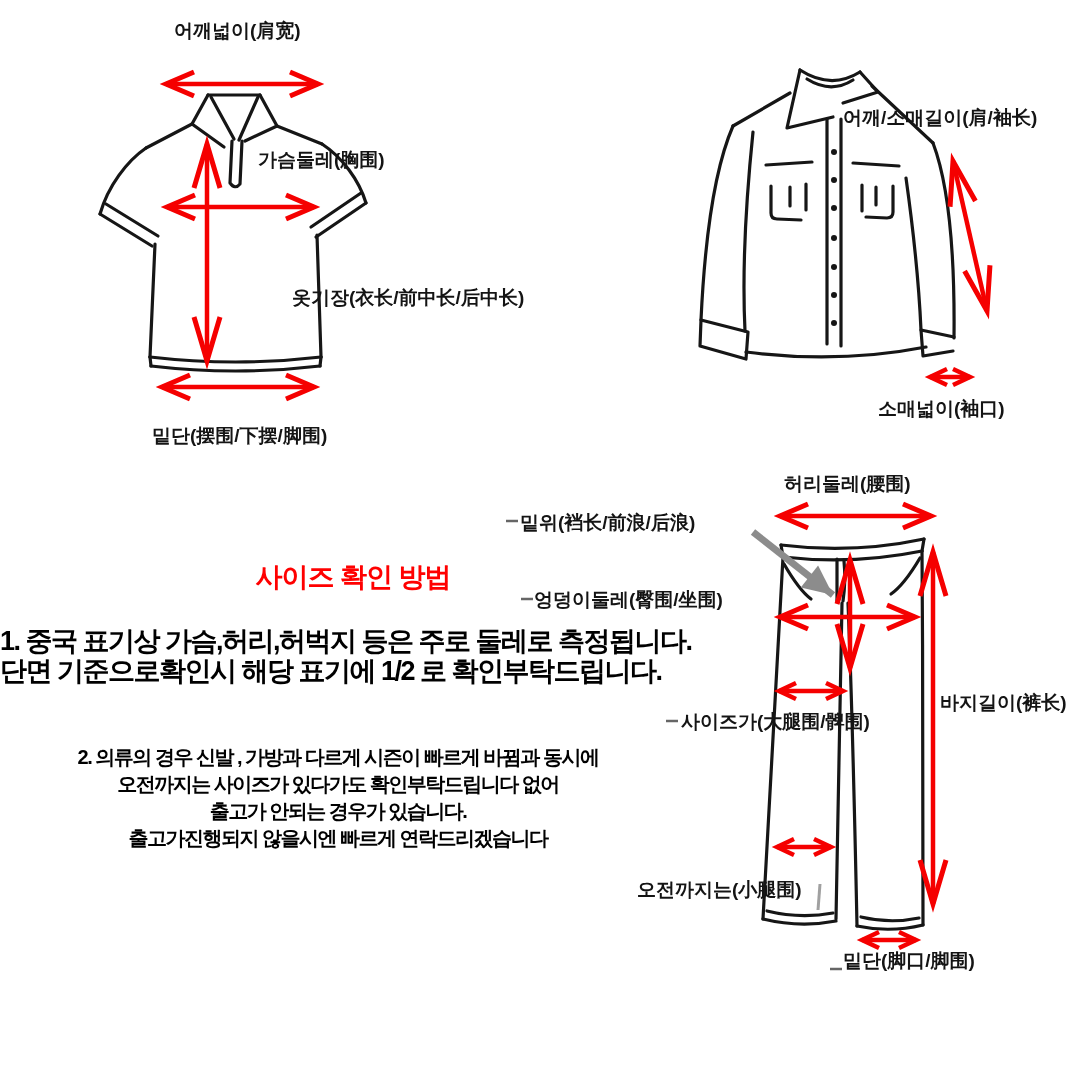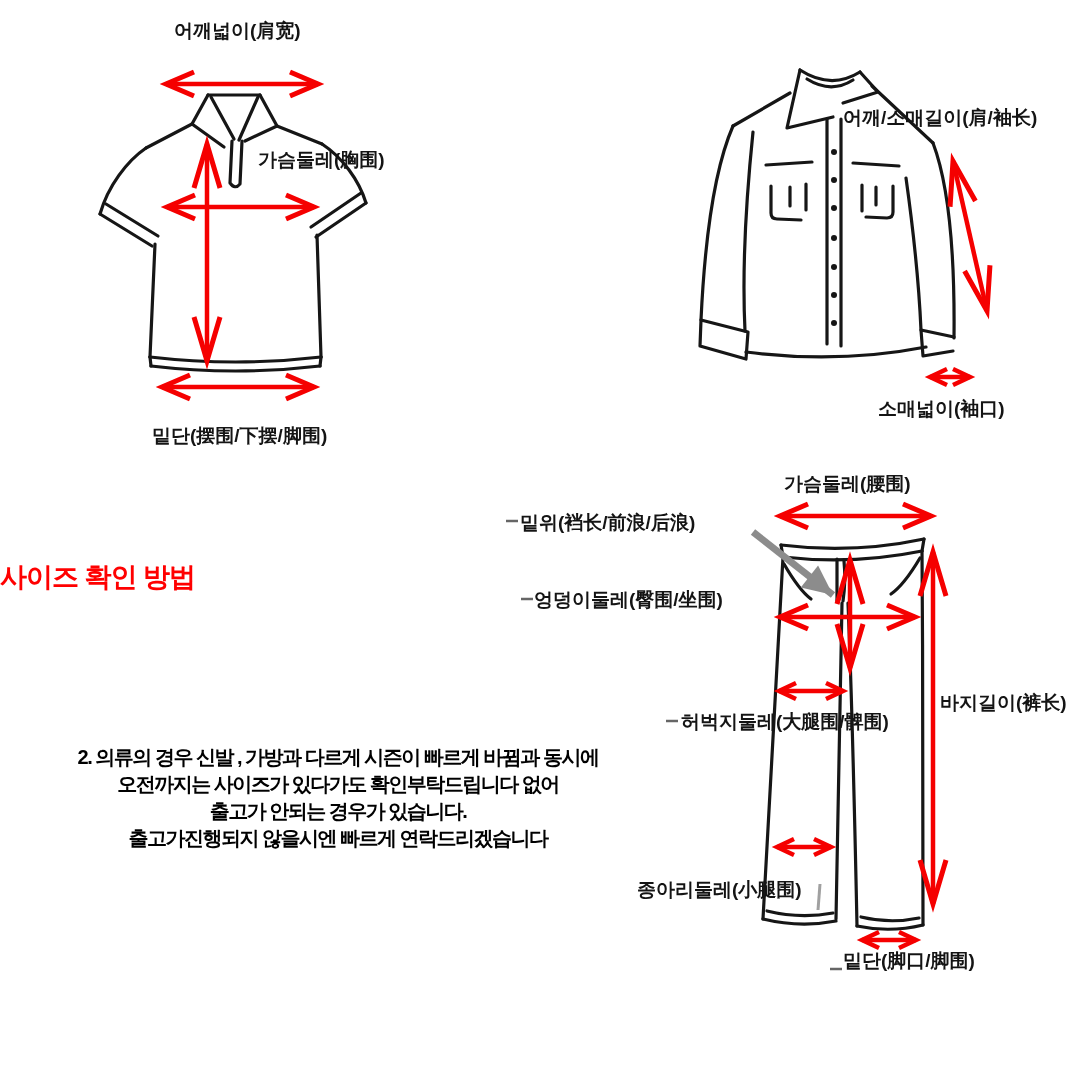--- a/index.html
+++ b/index.html
@@ -2,21 +2,21 @@
 <html><head>
 <meta charset="utf-8">
 <style>
   html,body{margin:0;padding:0;background:#ffffff;}
   body{width:1080px;height:1080px;position:relative;overflow:hidden;
        font-family:"Liberation Sans","DejaVu Sans",sans-serif;}
   #stage{position:absolute;left:0;top:0;width:1080px;height:1080px;border-radius:12px;}
   #art{position:absolute;left:0;top:0;}
   .lbl{position:absolute;font-size:19px;font-weight:600;color:#141414;
        letter-spacing:0px;white-space:nowrap;line-height:22px;}
-  .guide-title{position:absolute;left:0;top:559px;width:706px;
+  .guide-title{position:absolute;left:0;top:559px;width:706px;text-align:center;
        font-size:27px;font-weight:bold;color:#ff0000;letter-spacing:-1px;white-space:nowrap;}
   .note{position:absolute;color:#000;font-weight:bold;text-align:center;
        letter-spacing:-1.5px;white-space:nowrap;}
   .note1{left:0;top:626px;width:650px;font-size:27px;line-height:30px;}
   .note2{left:0;top:744px;width:676px;font-size:20px;line-height:27px;}
 </style>
 </head>
 <body>
 
 <div id="stage">
@@ -126,35 +126,40 @@
       <line x1="933" y1="552" x2="933" y2="904" marker-start="url(#h3)" marker-end="url(#h3)"></line>
       <line x1="777" y1="847" x2="831" y2="847" marker-start="url(#h2)" marker-end="url(#h2)"></line>
       <line x1="862" y1="940" x2="916" y2="940" marker-start="url(#h2)" marker-end="url(#h2)"></line>
     </g>
 
     <line x1="753" y1="532" x2="833" y2="595" stroke="#8c8c8c" stroke-width="7" marker-end="url(#gh)"></line>
   </svg>
 
   <div class="lbl" style="left:174px;top:20px">어깨넓이(肩宽)</div>
   <div class="lbl" style="left:258px;top:149px">가슴둘레(胸围)</div>
+  <div class="lbl" style="left:292px;top:287px">옷기장(衣长/前中长/后中长)</div>
   <div class="lbl" style="left:152px;top:425px">밑단(摆围/下摆/脚围)</div>
 
   <div class="lbl" style="left:843px;top:107px">어깨/소매길이(肩/袖长)</div>
   <div class="lbl" style="left:878px;top:398px">소매넓이(袖口)</div>
 
-  <div class="lbl" style="left:784px;top:473px">가슴둘레(腰围)</div>
+  <div class="lbl" style="left:784px;top:473px">허리둘레(腰围)</div>
   <div class="lbl" style="left:520px;top:512px">밑위(裆长/前浪/后浪)</div>
   <div class="lbl" style="left:534px;top:589px">엉덩이둘레(臀围/坐围)</div>
-  <div class="lbl" style="left:681px;top:711px">허벅지둘레(大腿围/髀围)</div>
+  <div class="lbl" style="left:681px;top:711px">사이즈가(大腿围/髀围)</div>
   <div class="lbl" style="left:940px;top:692px">바지길이(裤长)</div>
-  <div class="lbl" style="left:637px;top:879px">종아리둘레(小腿围)</div>
+  <div class="lbl" style="left:637px;top:879px">오전까지는(小腿围)</div>
   <div class="lbl" style="left:843px;top:950px">밑단(脚口/脚围)</div>
 
   <div class="guide-title">사이즈 확인 방법</div>
 
+  <div class="note note1">
+    <div>1. 중국 표기상 가슴,허리,허벅지 등은 주로 둘레로 측정됩니다.</div>
+    <div>단면 기준으로확인시 해당 표기에  1/2 로 확인부탁드립니다.</div>
+  </div>
 
   <div class="note note2">
     <div>2. 의류의 경우 신발 , 가방과 다르게 시즌이 빠르게 바뀜과 동시에</div>
     <div>오전까지는 사이즈가 있다가도 확인부탁드립니다 없어</div>
     <div>출고가 안되는 경우가 있습니다.</div>
     <div>출고가진행되지 않을시엔 빠르게 연락드리겠습니다</div>
   </div>
 
 </div>
 

